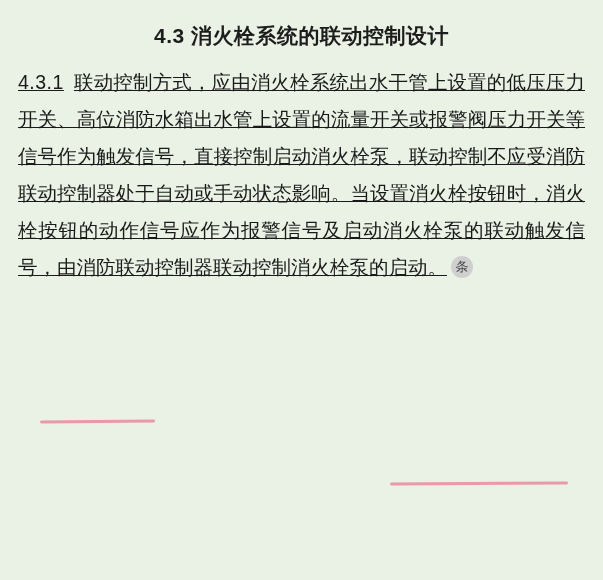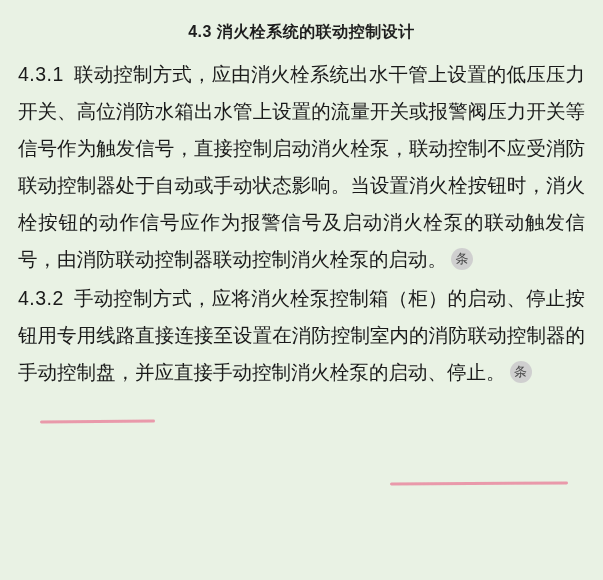--- a/index.html
+++ b/index.html
@@ -16,35 +16,36 @@
   .page {
     position: relative;
     width: 603px;
     height: 580px;
     background: #e9f2e4;
     box-sizing: border-box;
     padding: 14px 18px 0 18px;
   }
   .doc-title {
     text-align: center;
-    font-size: 16px;
+    font-size: 21px;
     font-weight: bold;
     color: #1d1d1d;
     letter-spacing: 0.5px;
     margin: 6px 0 12px 0;
     line-height: 1.5;
   }
   .para {
     font-size: 19.5px;
     color: #1a1a1a;
     line-height: 37px;
     text-align: justify;
     text-justify: inter-ideograph;
     margin: 8px 0 0 0;
     position: relative;
+    text-decoration: underline;
   }
   .para + .para {
     margin-top: 2px;
   }
   .num {
     letter-spacing: 0.5px;
   }
   .gap {
     display: inline-block;
     width: 10px;
@@ -95,22 +96,19 @@
 <body>
 
 <div class="page">
 
   <div class="doc-title">4.3  消火栓系统的联动控制设计</div>
 
   <div class="para">
     <span class="num">4.3.1</span><span class="gap"></span><span>联动控制方式，应由消火栓系统出水干管上设置的低压压力开关、高位消防水箱出水管上设置的流量开关或报警阀压力开关等信号作为触发信号，直接控制启动消火栓泵，联动控制不应受消防联动控制器处于自动或手动状态影响。当设置消火栓按钮时，消火栓按钮的动作信号应作为报警信号及启动消火栓泵的联动触发信号，由消防联动控制器联动控制消火栓泵的启动。</span><span class="tiao">条</span>
   </div>
 
-  <div class="para">
-    <span class="num">4.3.2</span><span class="gap"></span><span>手动控制方式，应将消火栓泵控制箱（柜）的启动、停止按钮用专用线路直接连接至设置在消防控制室内的消防联动控制器的手动控制盘，并应直接手动控制消火栓泵的启动、停止。</span><span class="tiao">条</span>
-  </div>
 
 
   <div class="mark mark-1"></div>
   <div class="mark mark-2"></div>
 
   <div class="scroll-hint"></div>
 </div>
 
 </body></html>

